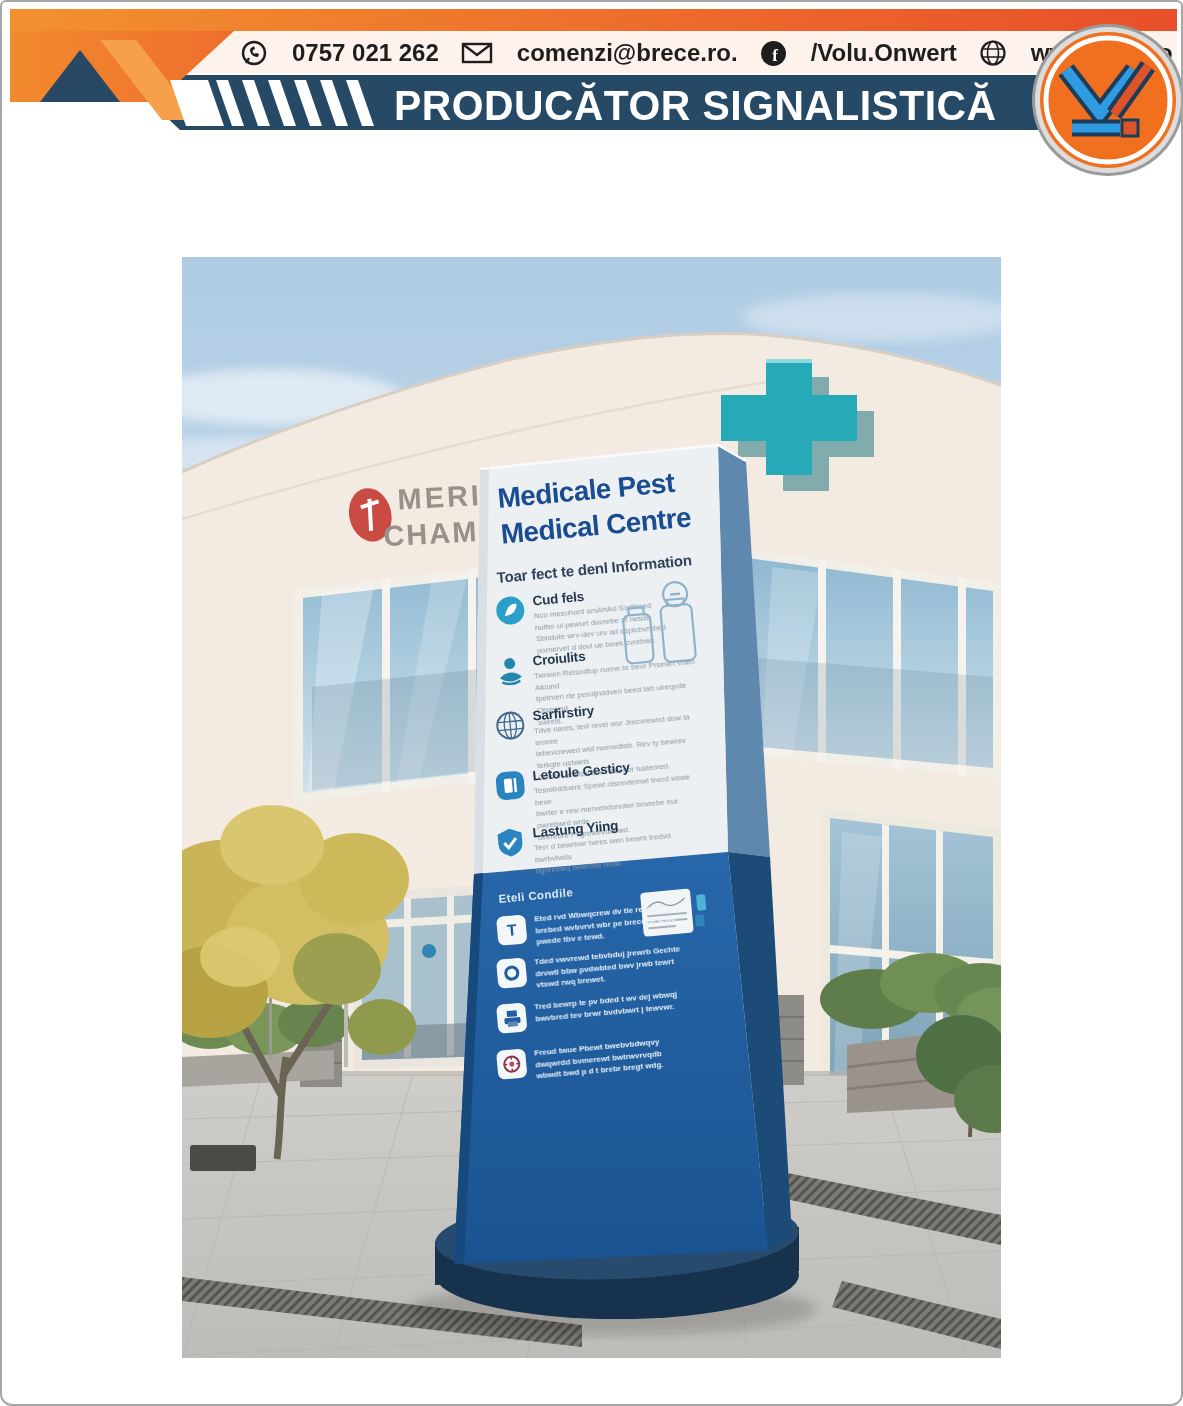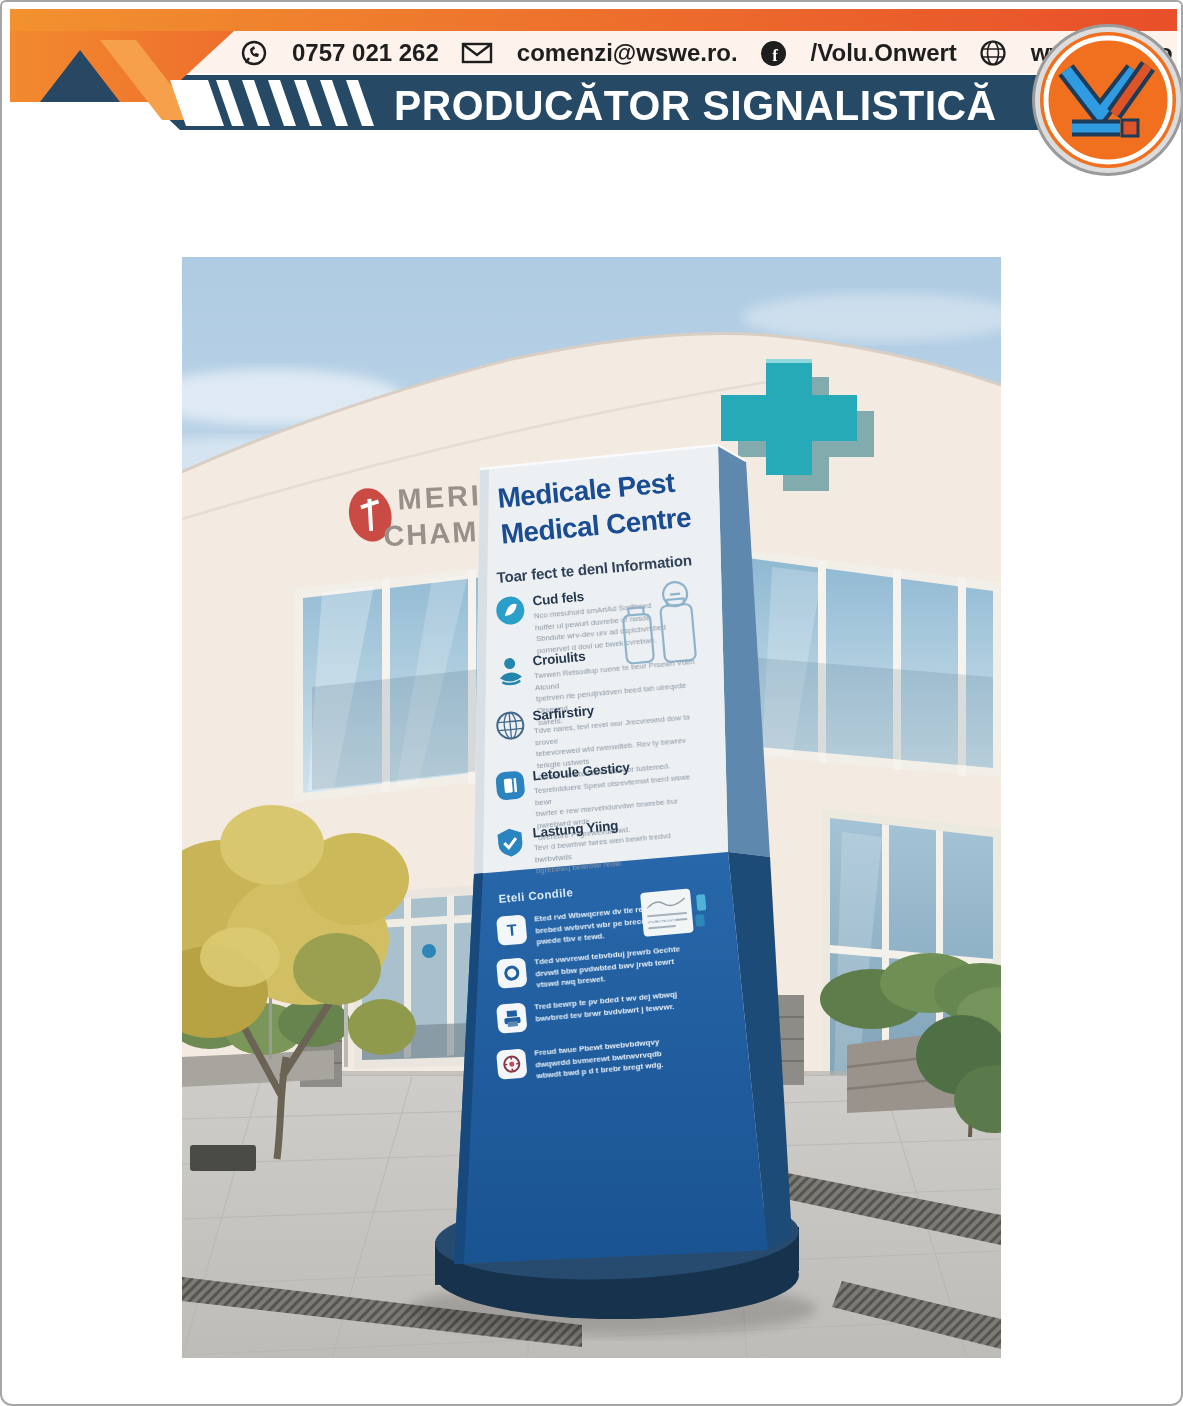--- a/index.html
+++ b/index.html
@@ -82,21 +82,21 @@
         <path d="M6,24 L9,19" stroke="#1e1e1e" stroke-width="2.4" fill="none"></path>
         <path d="M10,10 q0,8 8,8 l1,-3 -3,-1 -2,1 q-2,-2 -1,-4 l2,-1 -1,-3 z" fill="#1e1e1e"></path>
       </svg>
       <span>0757 021 262</span>
     </div>
     <div class="contact-item">
       <svg class="icn" width="32" height="24" viewBox="0 0 32 24">
         <rect x="2" y="3" width="28" height="18" fill="none" stroke="#1e1e1e" stroke-width="2.4"></rect>
         <path d="M3,4 L16,14 L29,4" fill="none" stroke="#1e1e1e" stroke-width="2.4"></path>
       </svg>
-      <span>comenzi@wswe.ro.</span>
+      <span>comenzi@brece.ro.</span>
     </div>
     <div class="contact-item">
       <svg class="icn" width="27" height="27" viewBox="0 0 27 27">
         <circle cx="13.5" cy="13.5" r="12.5" fill="#1e1e1e"></circle>
         <text x="15" y="21" text-anchor="middle" font-size="17" font-weight="bold" fill="#fff" font-family="Liberation Serif, serif">f</text>
       </svg>
       <span>/Volu.Onwert</span>
     </div>
     <div class="contact-item">
       <svg class="icn" width="28" height="28" viewBox="0 0 28 28">

